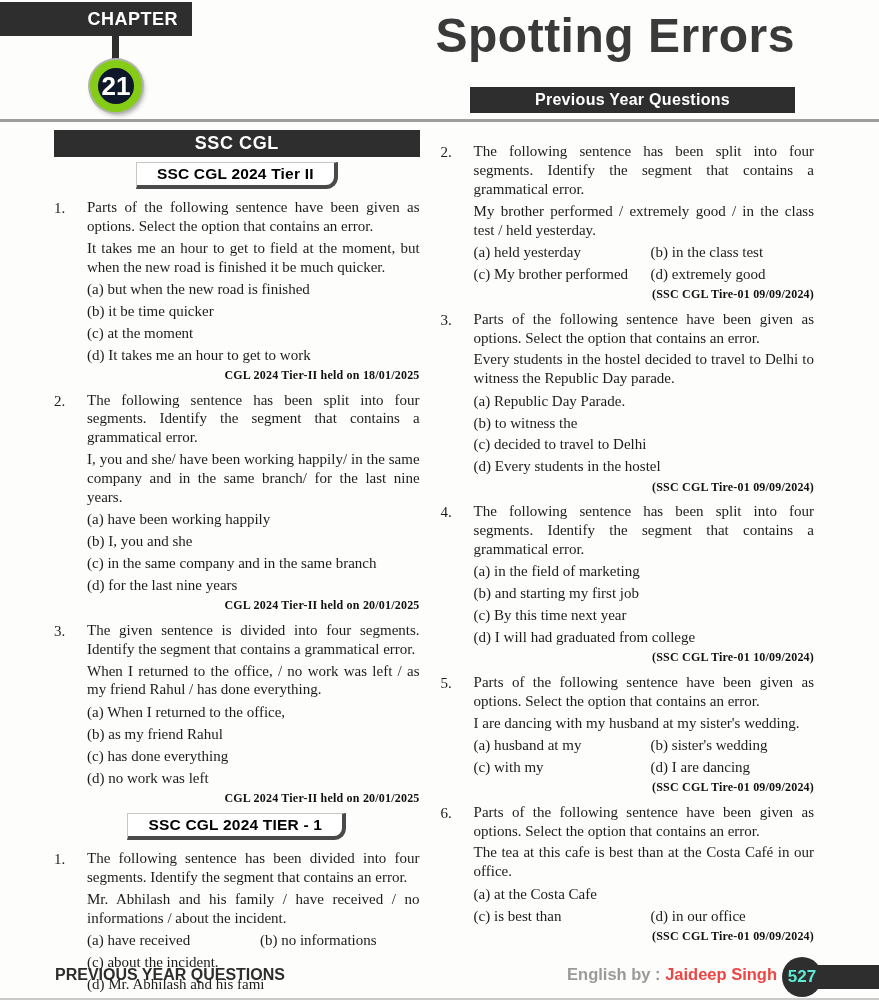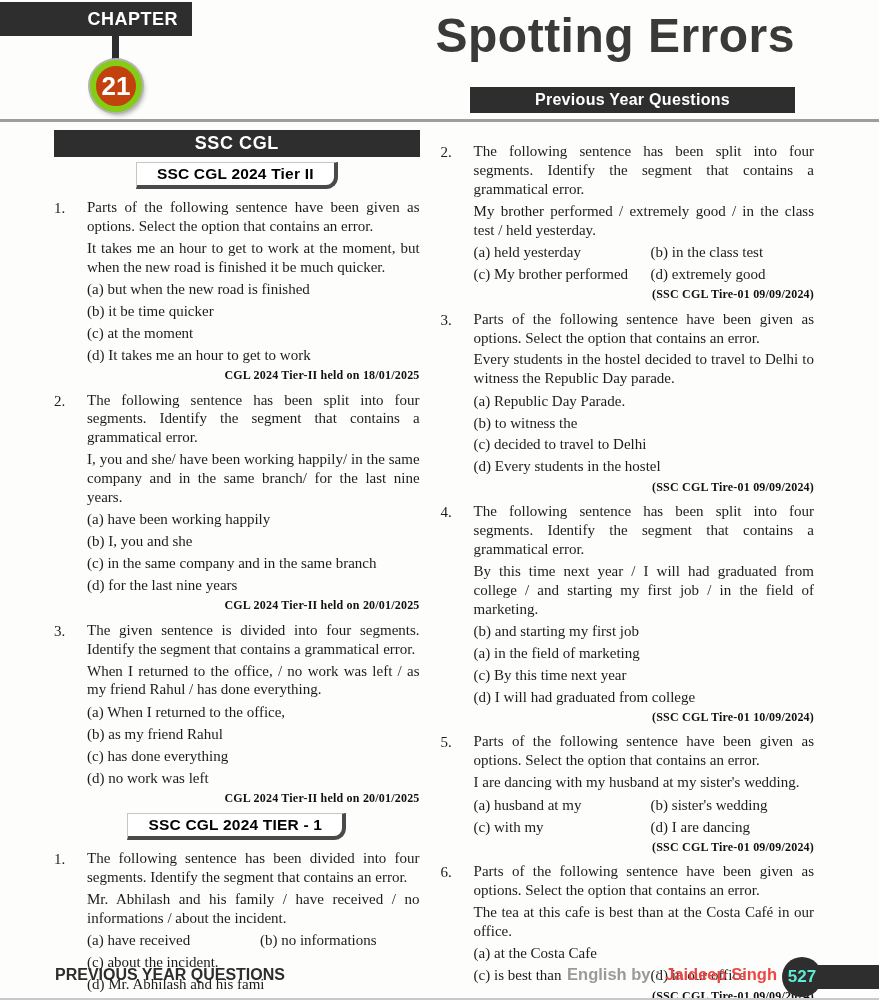--- a/index.html
+++ b/index.html
@@ -12,21 +12,21 @@
   
   .chapter-rect {
     position:absolute; left:0; top:2px; width:192px; height:34px;
     background:#2e2e2e; color:#fff;
     font-family:"Liberation Sans", sans-serif; font-weight:bold; font-size:18px;
     line-height:34px; text-align:right; padding-right:14px; letter-spacing:.5px;
   }
   .chapter-stem { position:absolute; left:112px; top:36px; width:7px; height:26px; background:#2e2e2e; }
   .chapter-circle {
     position:absolute; left:90px; top:60px; width:52px; height:52px;
-    background:#c2410c; border:6px solid #84cc16; border-radius:50%;
+    background:#0f172a; border:8px solid #84cc16; border-radius:50%;
     box-shadow:0 0 0 2px #b3b3b3, 2px 3px 5px rgba(0,0,0,.35);
     color:#fff; font-family:"Liberation Sans", sans-serif; font-weight:bold; font-size:26px;
     display:flex; align-items:center; justify-content:center;
   }
   .title {
     position:absolute; top:8px; right:84px;
     font-family:"Liberation Sans", sans-serif; font-weight:bold; font-size:48px;
     color:#3a3a3a; letter-spacing:0.5px; white-space:nowrap;
   }
   .pyq-banner {
@@ -103,21 +103,21 @@
 
     <div class="col-left">
 
       <div class="sec-banner">SSC CGL</div>
       <div class="tab">SSC CGL 2024 Tier II</div>
 
       <div class="q">
         <span class="qn">1.</span>
         <div class="qb">
           <p class="intro">Parts of the following sentence have been given as options. Select the option that contains an error.</p>
-          <p class="sent">It takes me an hour to get to work at the moment, but when the new road is finished it be much quicker.</p>
+          <p class="sent">It takes me an hour to get to field at the moment, but when the new road is finished it be much quicker.</p>
           <div class="opts">
             <div class="orow">
                 <div class="opt"><span class="ol">(a)</span> <span>but when the new road is finished</span></div>
               </div>
             <div class="orow">
                 <div class="opt"><span class="ol">(b)</span> <span>it be time quicker</span></div>
               </div>
             <div class="orow">
                 <div class="opt"><span class="ol">(c)</span> <span>at the moment</span></div>
               </div>
@@ -241,27 +241,26 @@
               </div>
           </div>
           <div class="cite">(SSC CGL Tire-01 09/09/2024)</div>
         </div>
       </div>
 
       <div class="q">
         <span class="qn">4.</span>
         <div class="qb">
           <p class="intro">The following sentence has been split into four segments. Identify the segment that contains a grammatical error.</p>
-          <p class="sent">By this time next year / I will had graduated from college / and starting my first job / in the field of marketing.</p>
-          <div class="opts">
+          <div class="opts">
+            <div class="orow">
+                <div class="opt"><span class="ol">(a)</span> <span>in the field of marketing</span></div>
+              </div>
             <div class="orow">
                 <div class="opt"><span class="ol">(b)</span> <span>and starting my first job</span></div>
-              </div>
-            <div class="orow">
-                <div class="opt"><span class="ol">(a)</span> <span>in the field of marketing</span></div>
               </div>
             <div class="orow">
                 <div class="opt"><span class="ol">(c)</span> <span>By this time next year</span></div>
               </div>
             <div class="orow">
                 <div class="opt"><span class="ol">(d)</span> <span>I will had graduated from college</span></div>
               </div>
           </div>
           <div class="cite">(SSC CGL Tire-01 10/09/2024)</div>
         </div>

